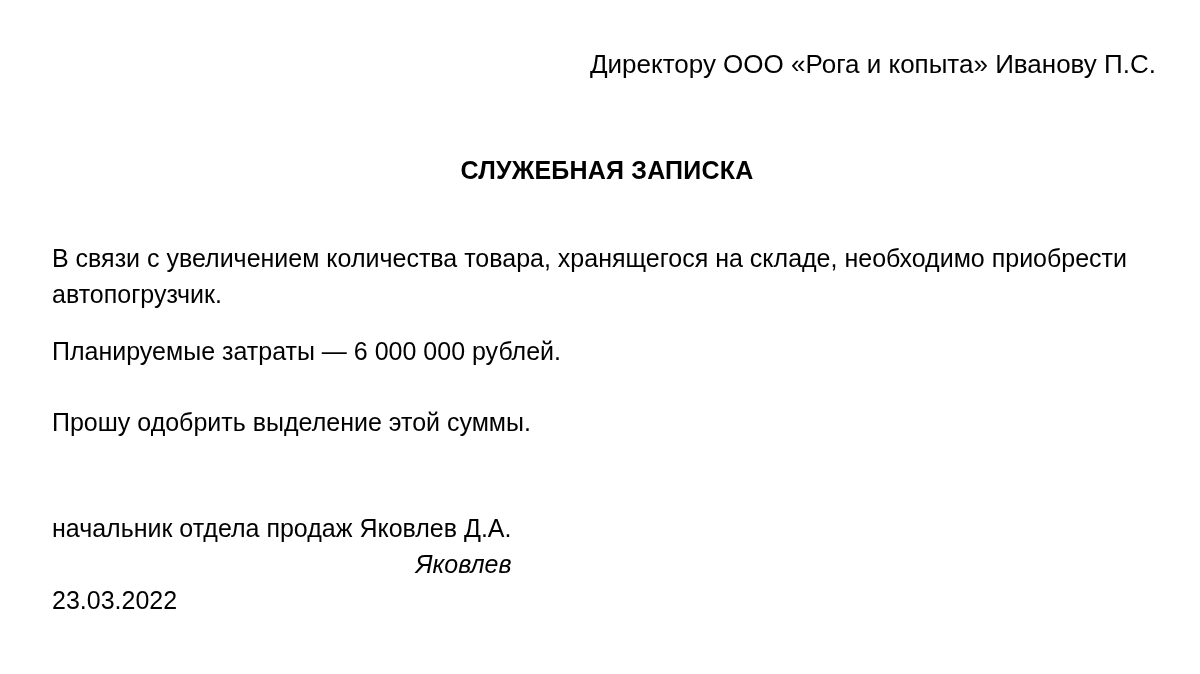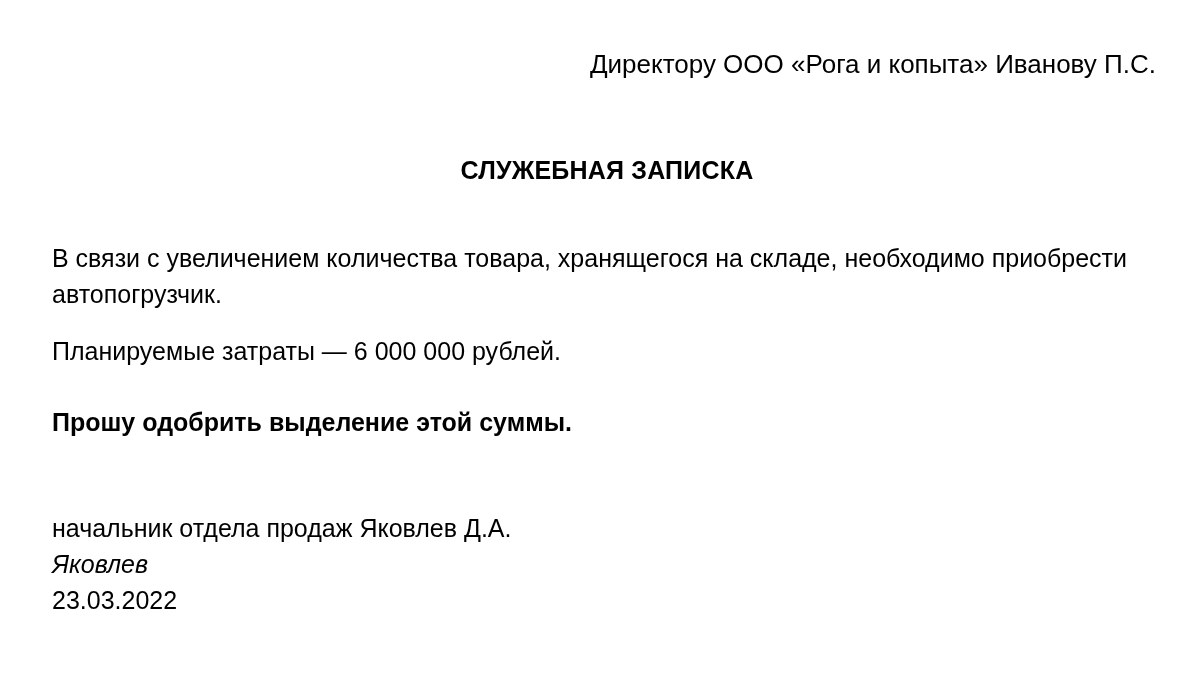--- a/index.html
+++ b/index.html
@@ -37,30 +37,30 @@
     }
     .para {
       position: absolute;
       left: 52px;
       width: 1100px;
       font-size: 25px;
       line-height: 36px;
     }
     .p1 { top: 240px; }
     .p2 { top: 333px; }
-    .p3 { top: 404px; font-weight: bold; }
+    .p3 { top: 404px; }
     .signature-block {
       position: absolute;
       left: 52px;
       top: 510px;
       font-size: 25px;
       line-height: 36px;
     }
     .signature-block div { white-space: nowrap; }
-    .sign-italic { font-style: italic; }
+    .sign-italic { font-style: italic; text-align: right; }
   </style>
 </head>
 <body>
 
 <div>
   <div class="addressee">Директору ООО «Рога и копыта» Иванову П.С.</div>
 
   <div class="title">СЛУЖЕБНАЯ ЗАПИСКА</div>
 
   <div class="para p1">В связи с увеличением количества товара, хранящегося на складе, необходимо приобрести автопогрузчик.</div>

